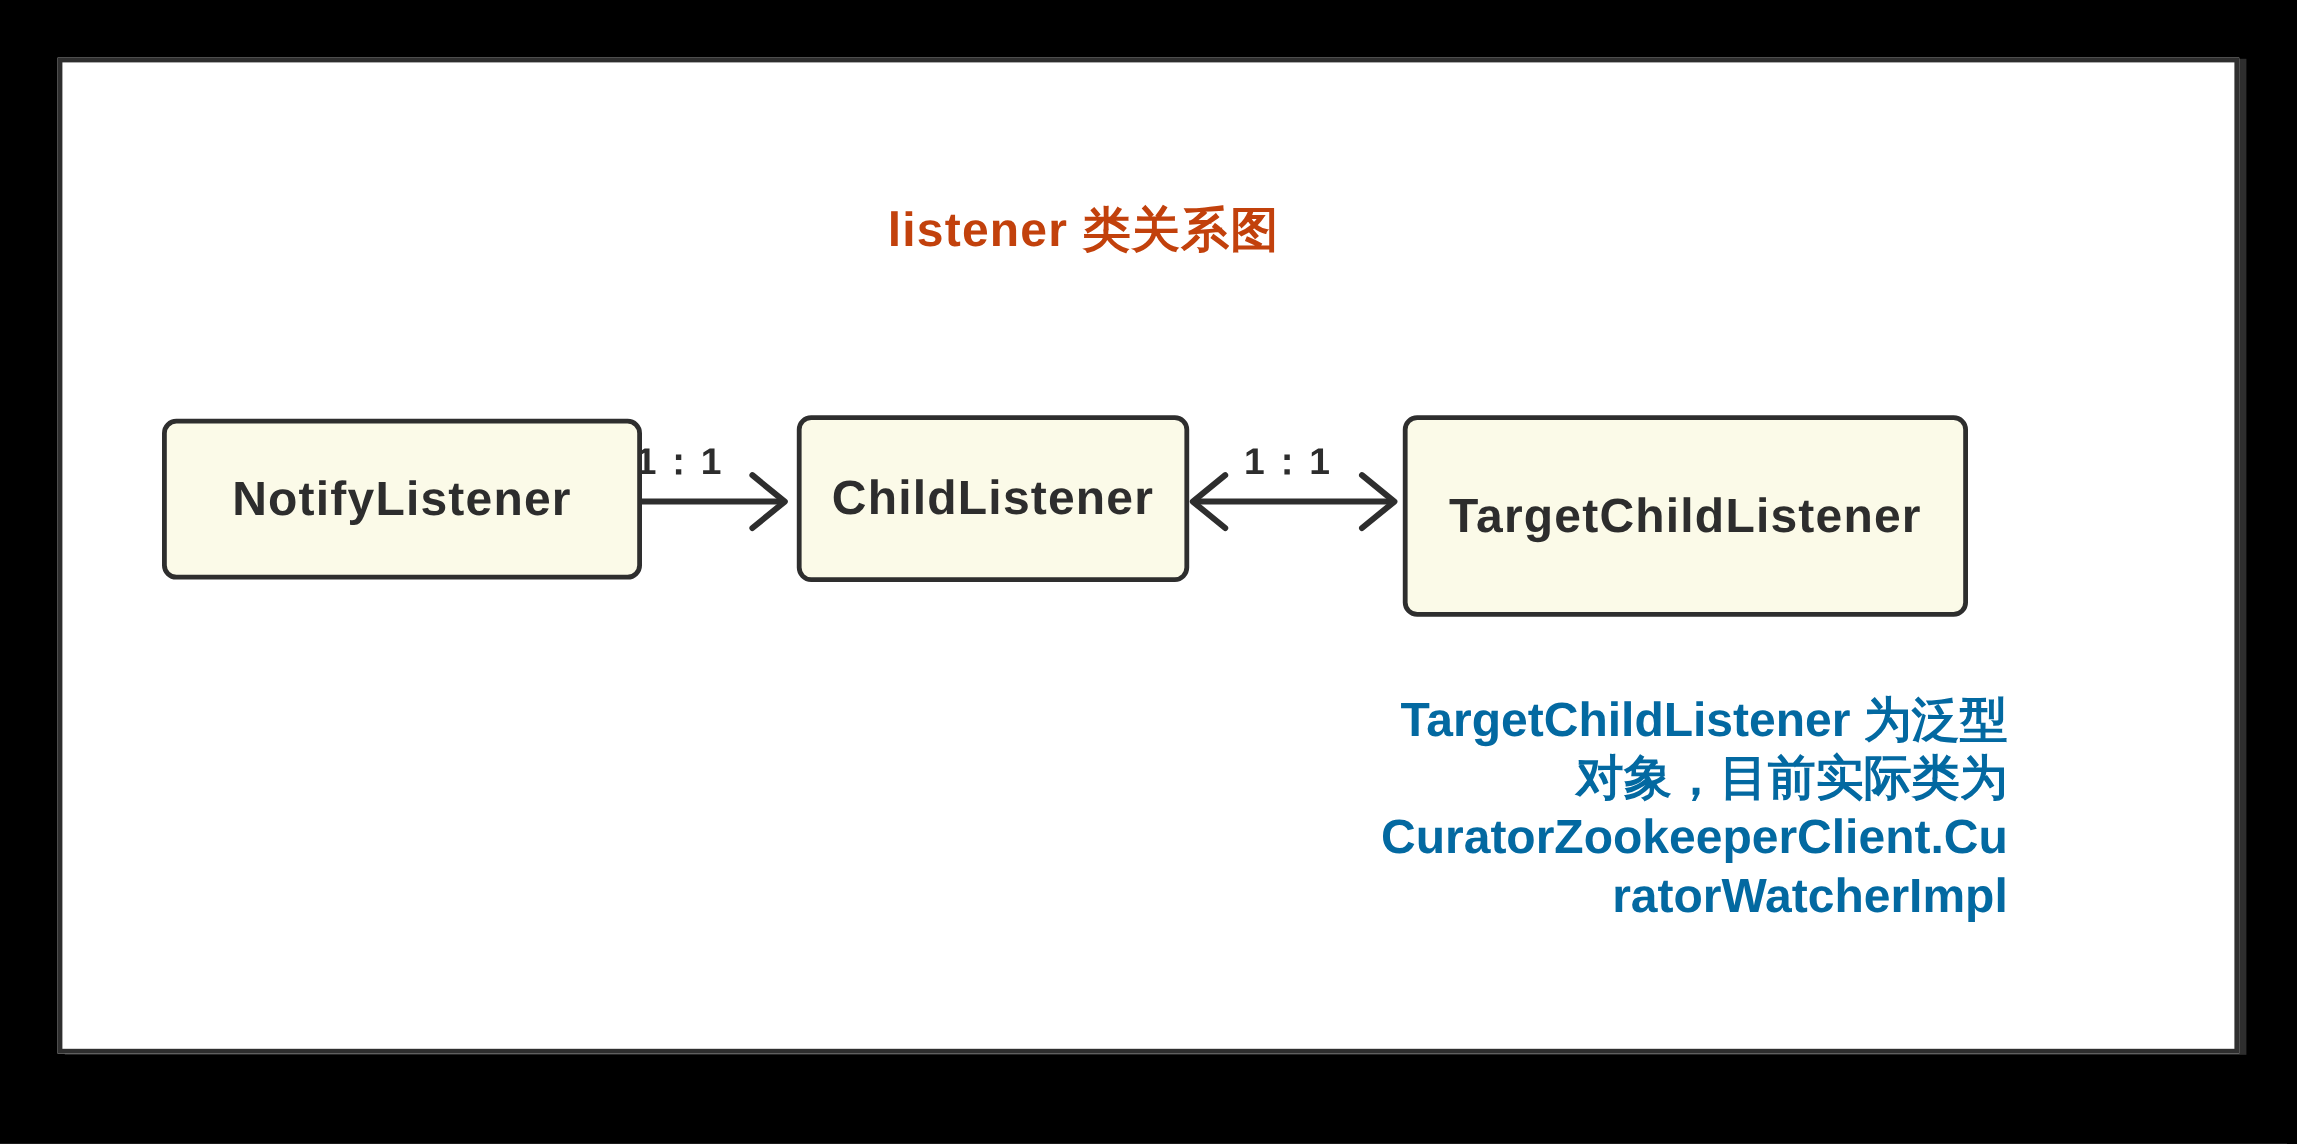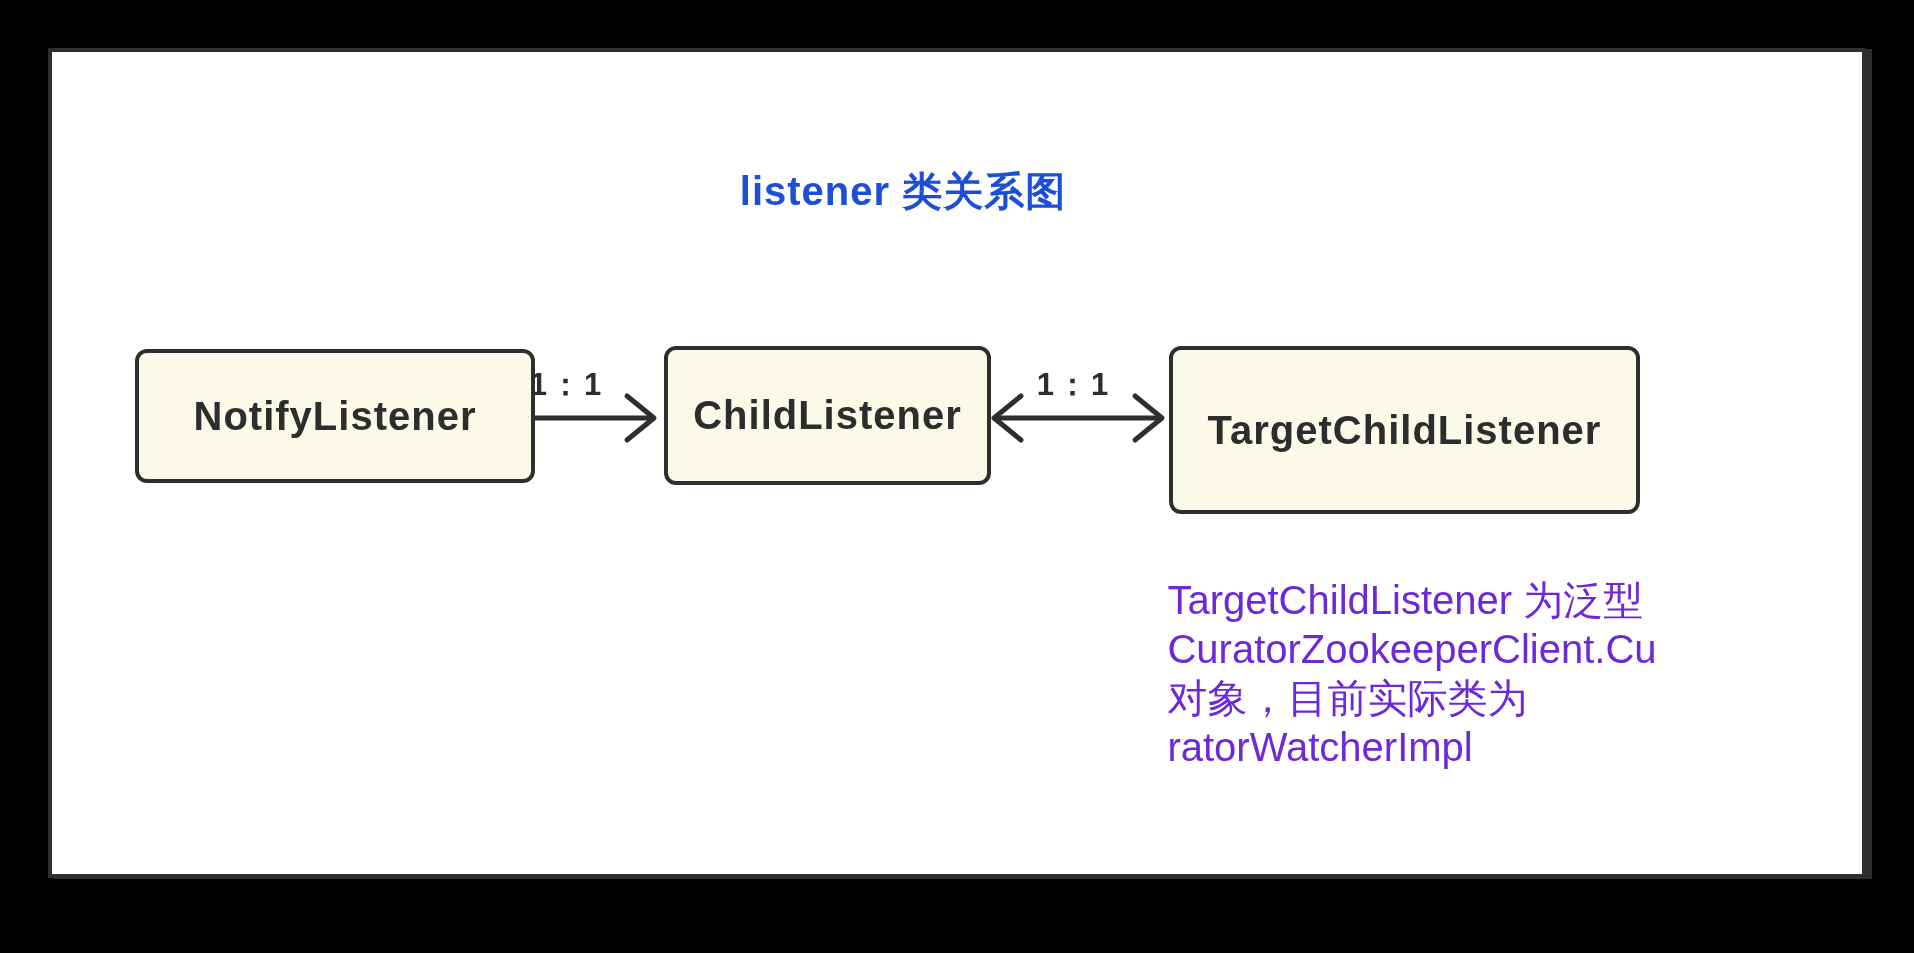--- a/index.html
+++ b/index.html
@@ -26,21 +26,21 @@
     box-shadow: 6px 1px 0 #2e2e2e;
   }
   .diagram-title {
     position: absolute;
     left: 851px;
     top: 112px;
     transform: translateX(-50%);
     white-space: nowrap;
     font-size: 40px;
     font-weight: bold;
-    color: #1d4ed8;
+    color: #c2410c;
     letter-spacing: 1px;
   }
   .node {
     position: absolute;
     box-sizing: border-box;
     background: #fbfae8;
     border: 4px solid #2e2e2e;
     border-radius: 12px;
     display: flex;
     align-items: center;
@@ -78,24 +78,24 @@
     color: #2d2d2d;
     letter-spacing: 3px;
   }
   .edge-label-1 { left: 515px;  top: 312px; }
   .edge-label-2 { left: 1022px; top: 312px; }
   .annotation {
     position: absolute;
     left: 1360px;
     top: 524px;
     transform: translateX(-50%);
-    text-align: left;
+    text-align: right;
     font-size: 40px;
-    font-weight: normal;
-    color: #6d28d9;
+    font-weight: bold;
+    color: #0369a1;
     line-height: 49px;
     white-space: nowrap;
   }
 </style>
 </head>
 <body>
 
 <div class="page">
   <div class="canvas">
 
@@ -127,19 +127,19 @@
     <div class="node node-2">
       <span>ChildListener</span>
     </div>
 
     <div class="node node-3">
       <span>TargetChildListener</span>
     </div>
 
     <div class="annotation">
       <div>TargetChildListener 为泛型</div>
+      <div>对象，目前实际类为</div>
       <div>CuratorZookeeperClient.Cu</div>
-      <div>对象，目前实际类为</div>
       <div>ratorWatcherImpl</div>
     </div>
 
   </div>
 </div>
 
 </body></html>

